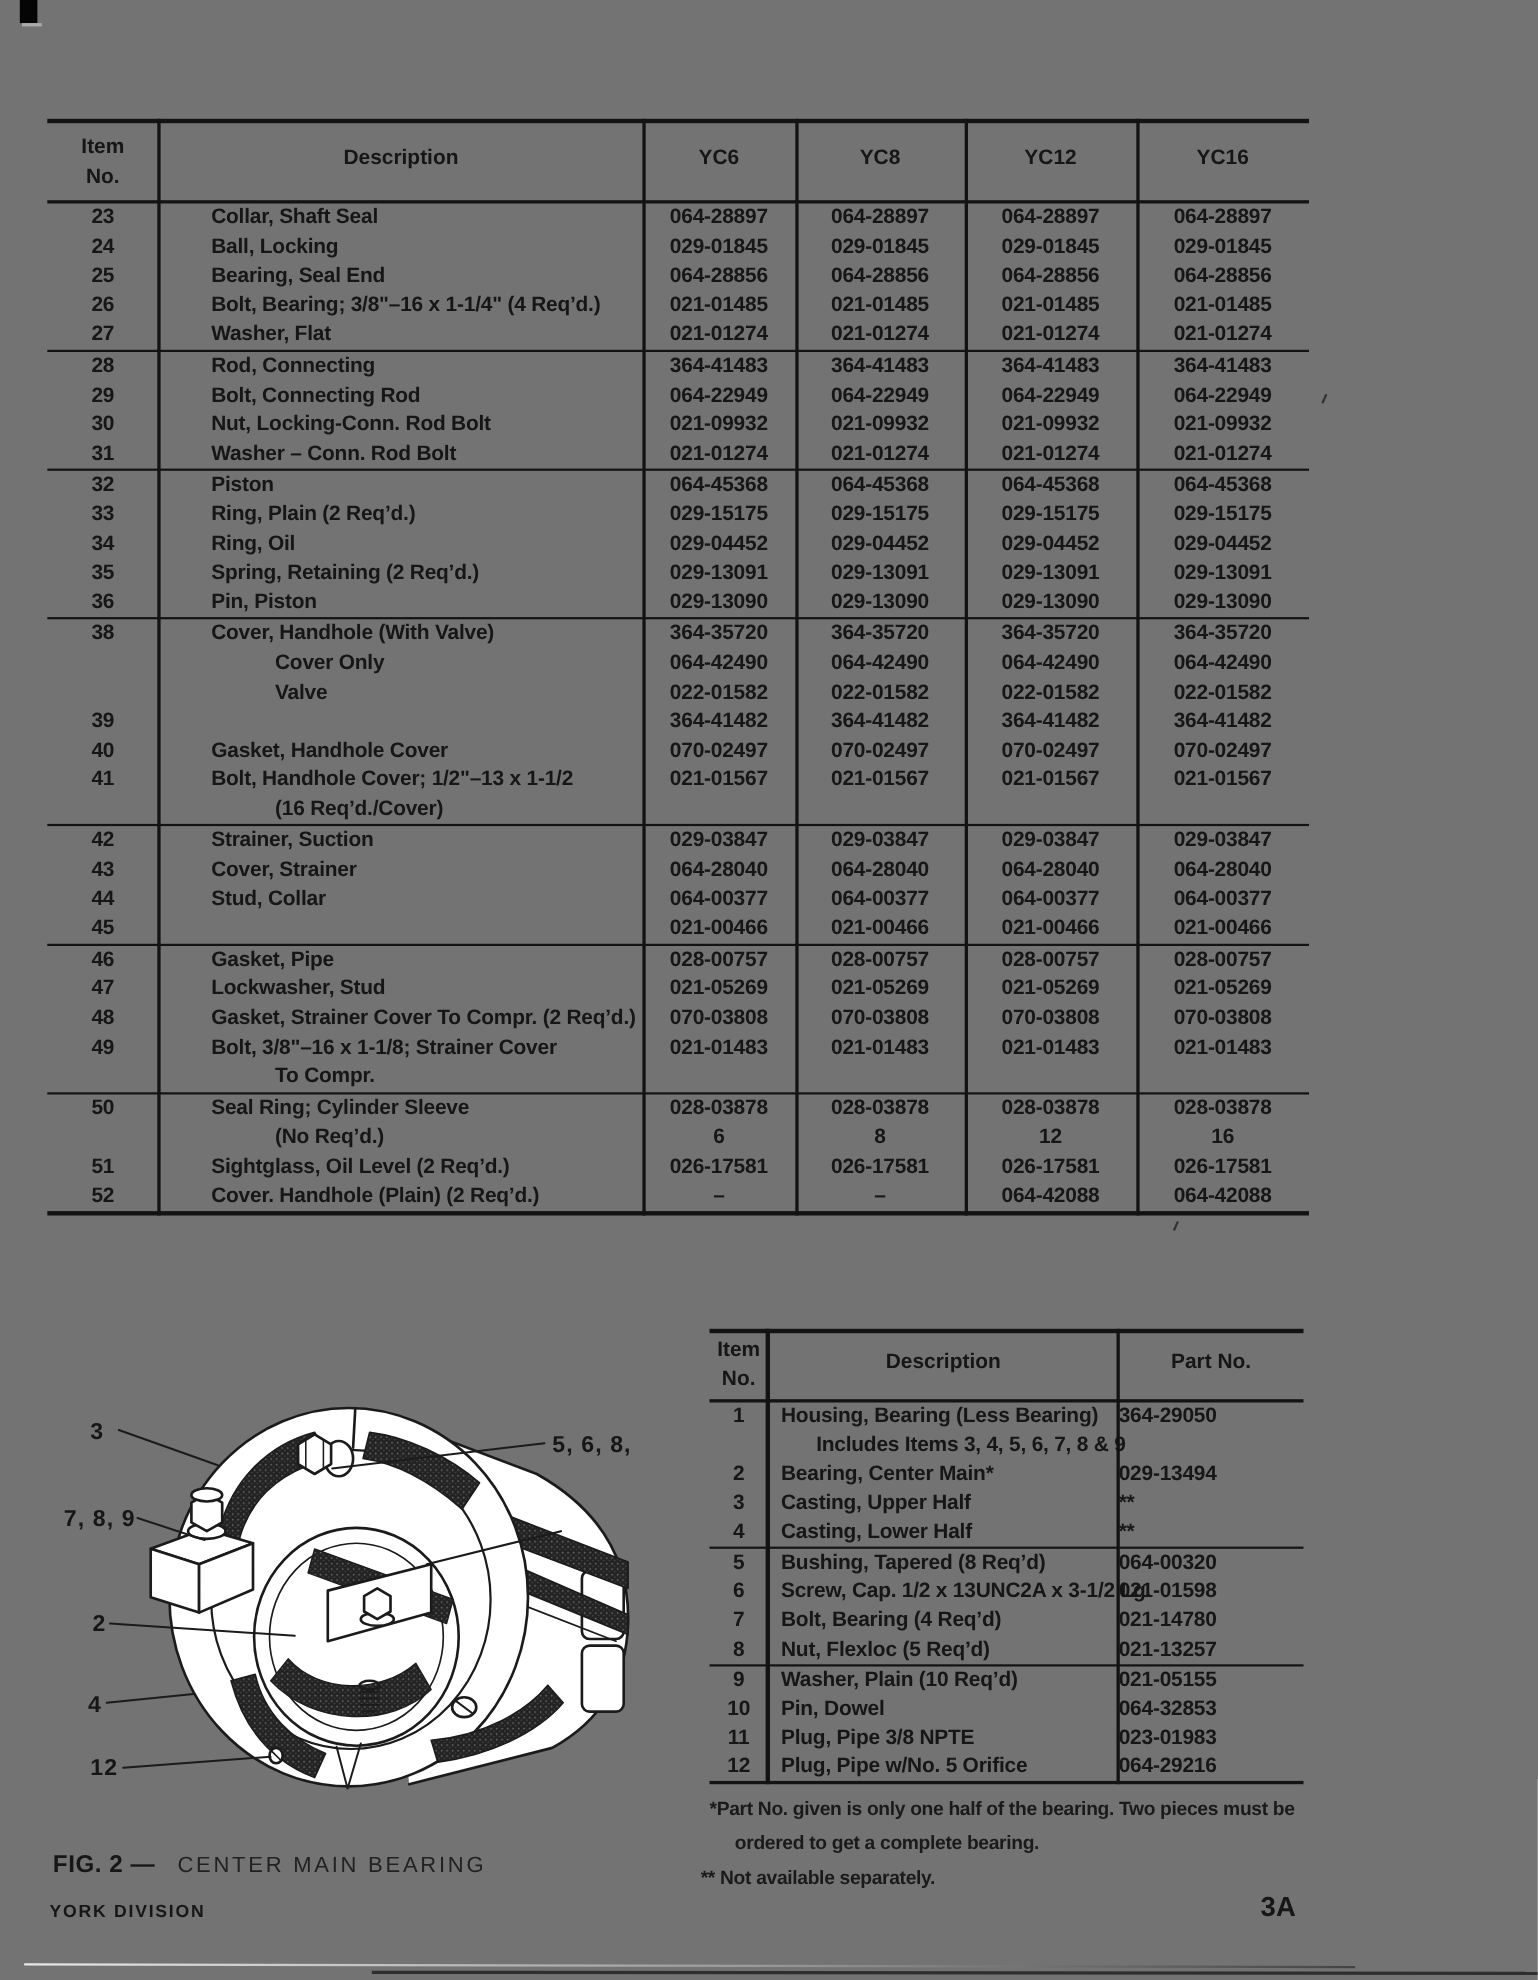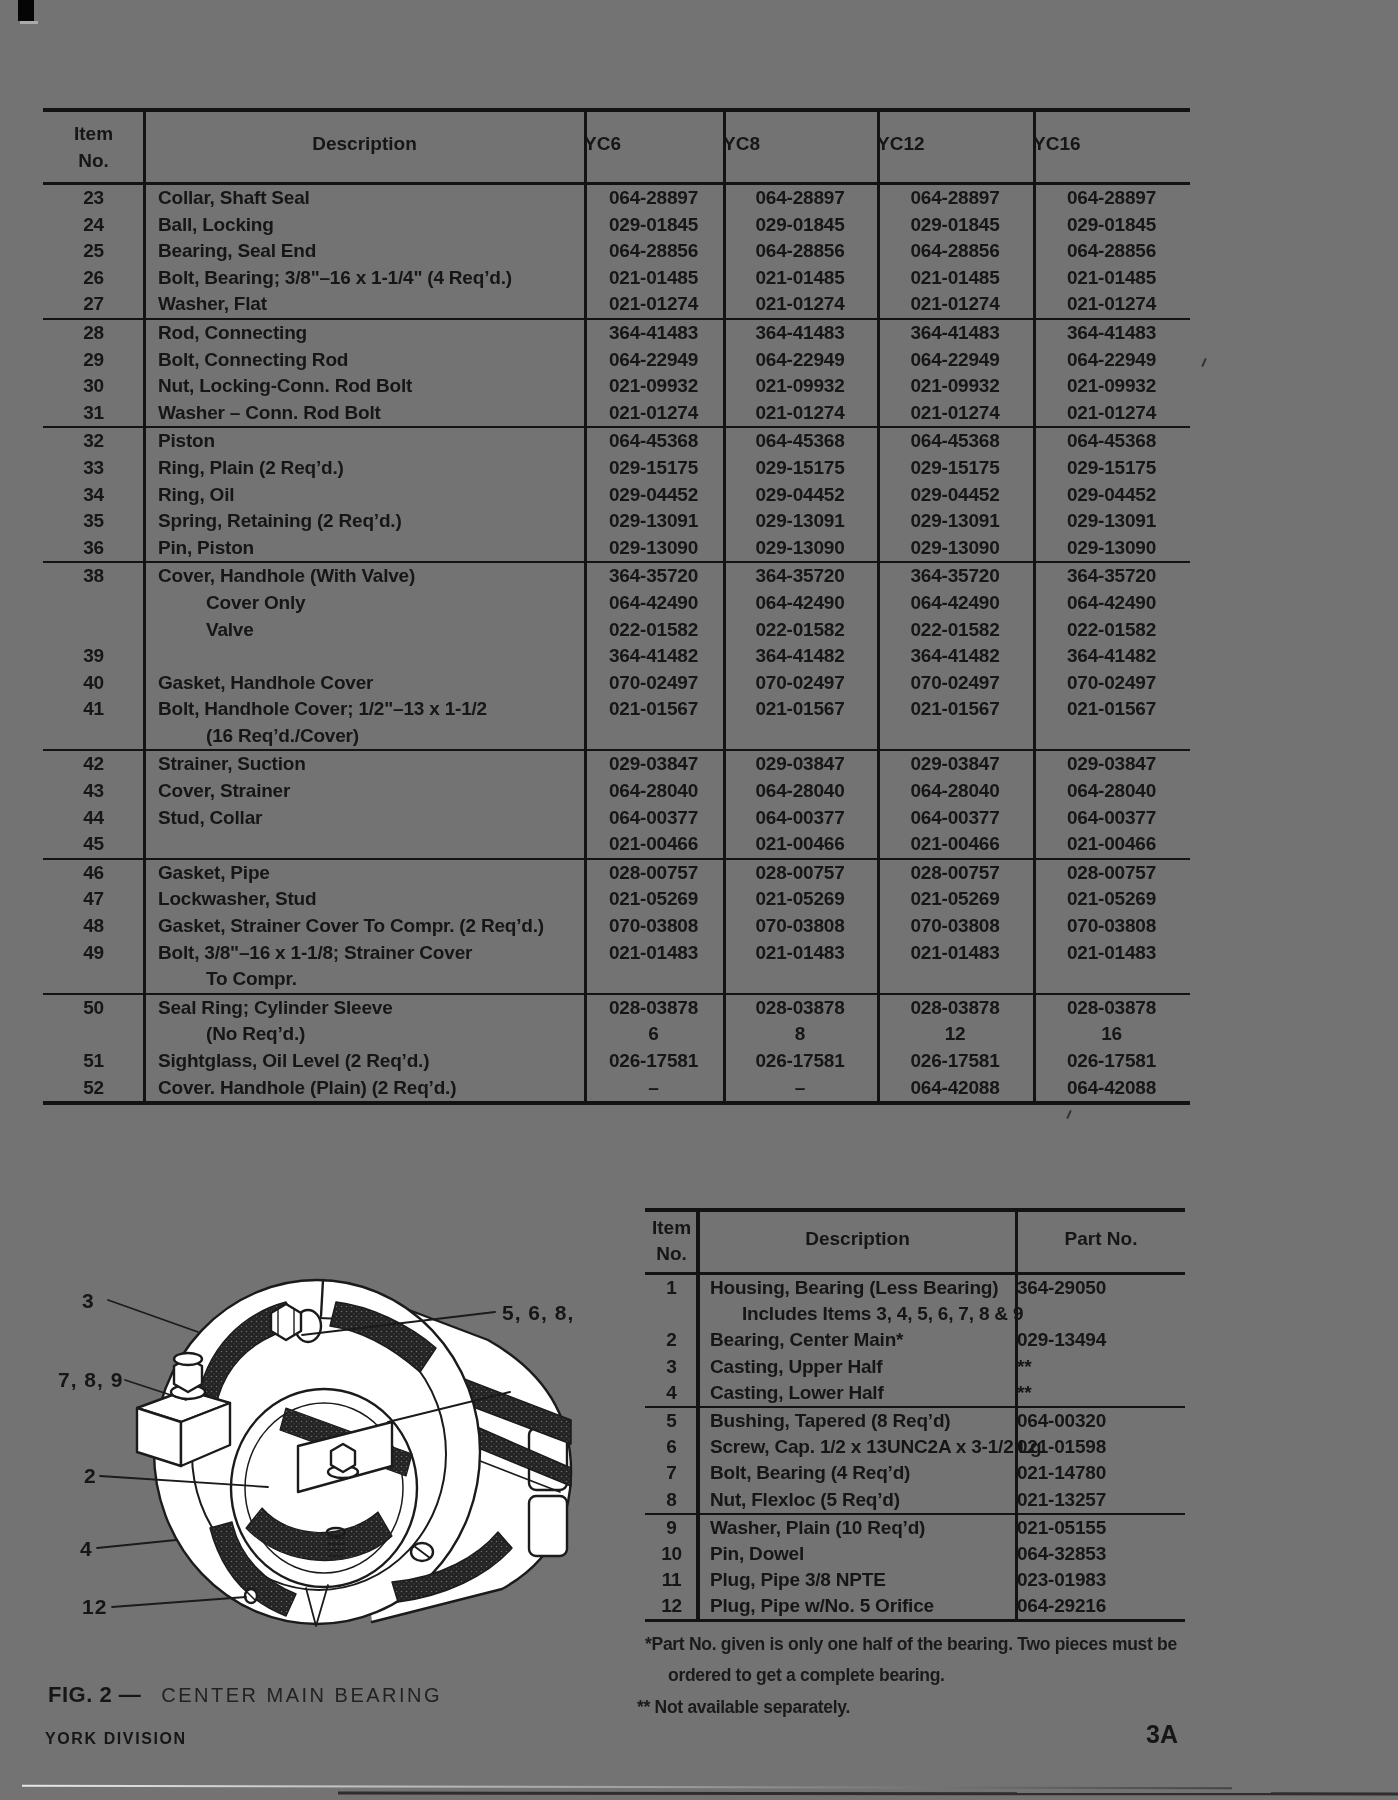--- a/index.html
+++ b/index.html
@@ -13,30 +13,30 @@
              background:linear-gradient(90deg,#e8e8e8,#9a9a9a 55%,#444);transform:rotate(0.12deg);}
   .scanline2{position:absolute;left:338px;top:1792px;width:1060px;height:3px;background:#2e2e2e;transform:rotate(0.05deg);}
   .speck{position:absolute;border-left:2px solid #333;height:9px;transform:rotate(24deg);}
 
   
   .ptable{position:absolute;left:43px;top:108px;width:1147px;}
   .phead{position:relative;height:70px;border-top:4px solid #131313;border-bottom:3px solid #131313;}
   .pbody{border-bottom:4px solid #131313;position:relative;}
   .hitem{position:absolute;left:0;top:8px;width:101px;text-align:center;font-size:19px;font-weight:700;line-height:27px;}
   .hdesc{position:absolute;left:101px;top:21px;width:441px;text-align:center;font-size:19px;font-weight:700;}
-  .hc{position:absolute;top:21px;text-align:left;font-size:19px;font-weight:700;}
+  .hc{position:absolute;top:21px;text-align:center;font-size:19px;font-weight:700;}
   .h0{left:541px;width:139px}.h1{left:680px;width:154px}.h2{left:834px;width:156px}.h3{left:990px;width:157px}
   .vl{position:absolute;top:0;bottom:0;width:3px;background:#131313;}
   .tgroup{border-top:2.5px solid #131313;}
   .tgroup:first-child{border-top:none;}
   .trow{position:relative;height:26.6px;line-height:26.6px;font-size:19px;font-weight:700;letter-spacing:-0.2px;white-space:nowrap;}
   .c{position:absolute;top:0;height:100%;}
   .it{left:0;width:101px;text-align:center;}
-  .de{left:101px;width:406px;padding-left:14px;}
-  .de.ind{padding-left:62px;}
+  .de{left:101px;width:406px;padding-left:48px;}
+  .de.ind{padding-left:106px;}
   .v{text-align:center;}
   .v0{left:541px;width:139px}.v1{left:680px;width:154px}.v2{left:834px;width:156px}.v3{left:990px;width:157px}
 
   
   .btable{position:absolute;left:645px;top:1208px;width:540px;}
   .bhead{position:relative;height:60px;border-top:4px solid #131313;border-bottom:3px solid #131313;}
   .bbody{position:relative;border-bottom:3px solid #131313;}
   .bhitem{position:absolute;left:0;top:3px;width:53px;text-align:center;font-size:19px;font-weight:700;line-height:26px;}
   .bhdesc{position:absolute;left:53px;top:16px;width:319px;text-align:center;font-size:19px;font-weight:700;}
   .bhpart{position:absolute;left:372px;top:16px;width:168px;text-align:center;font-size:19px;font-weight:700;}

